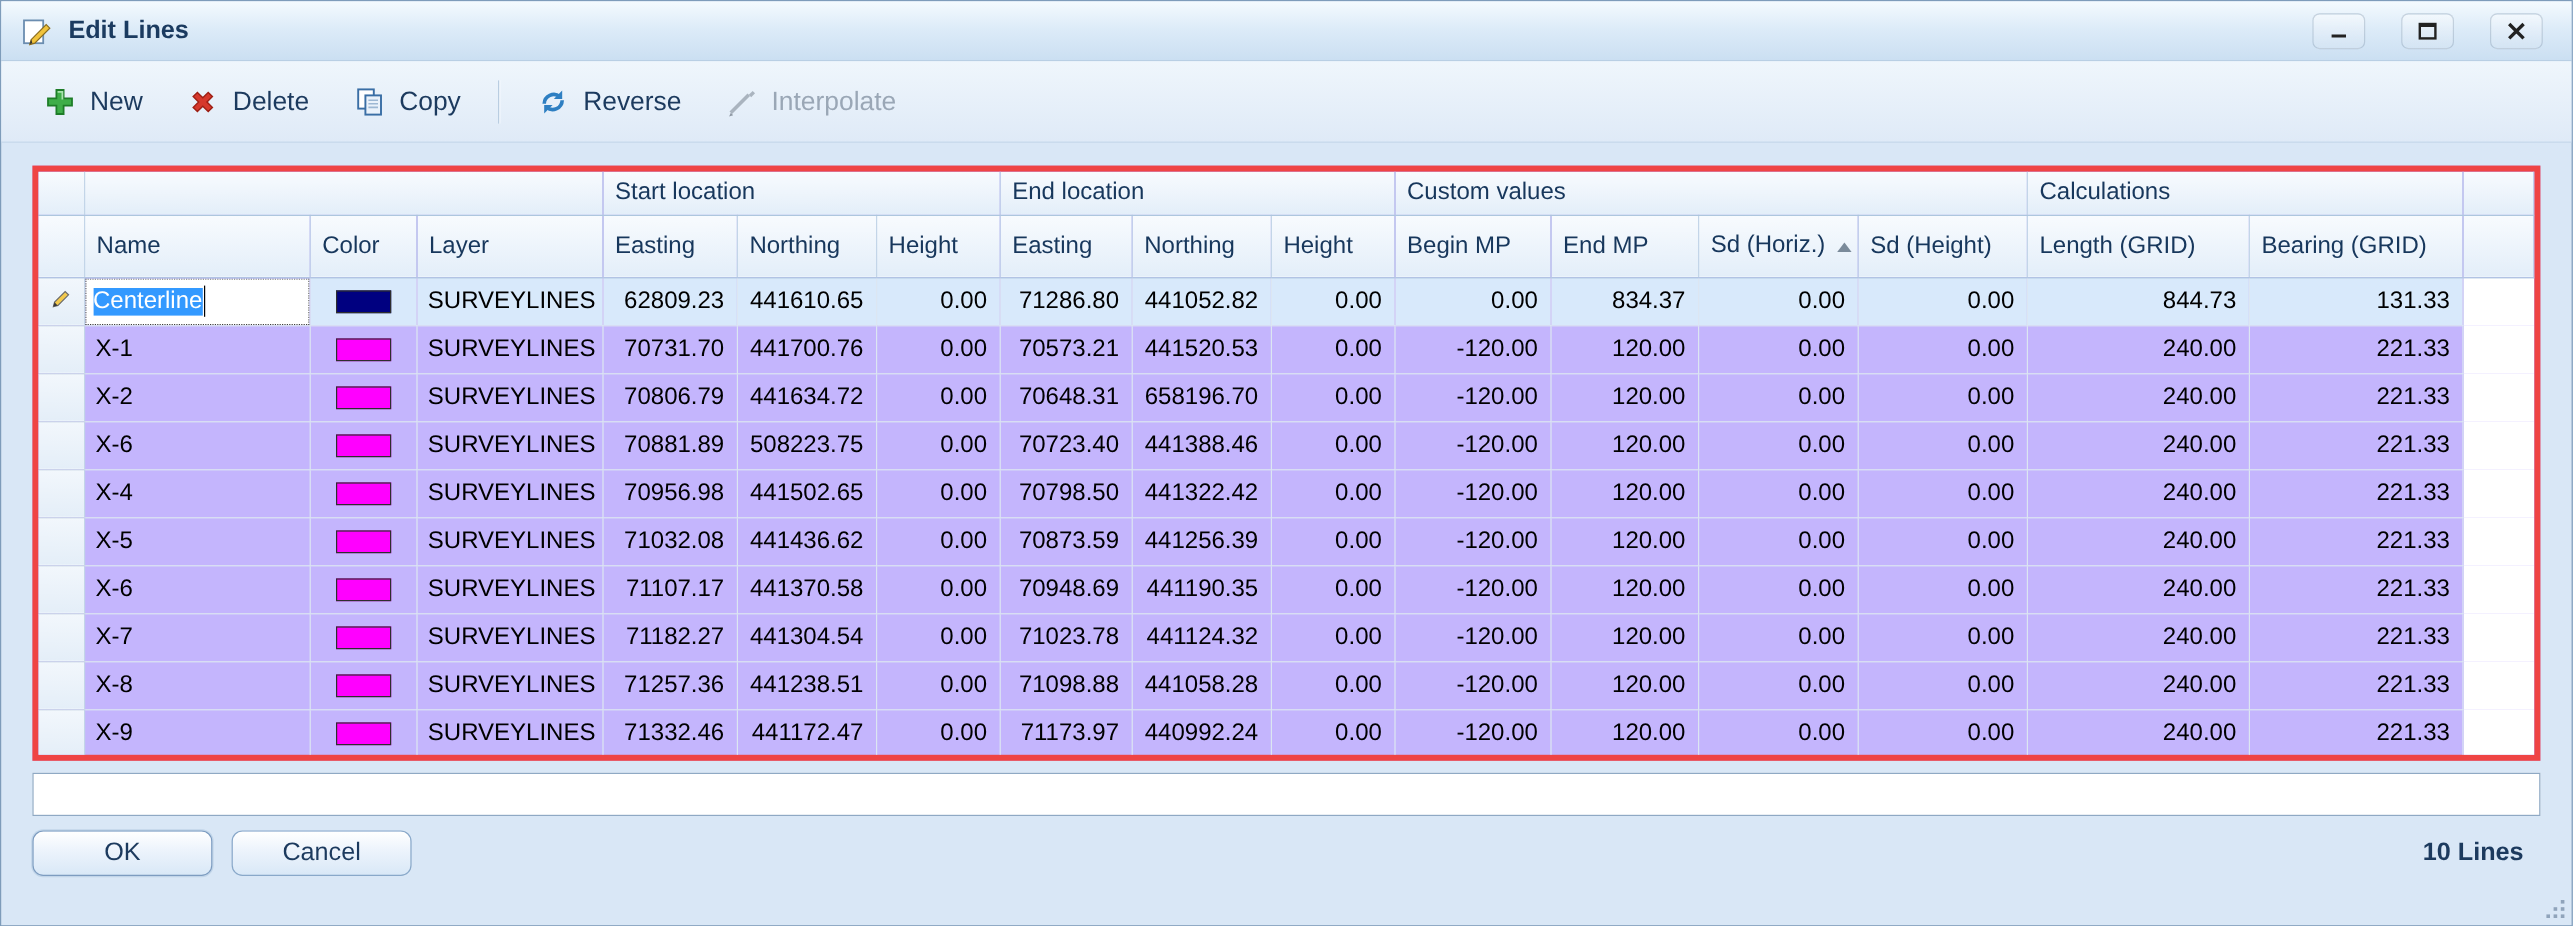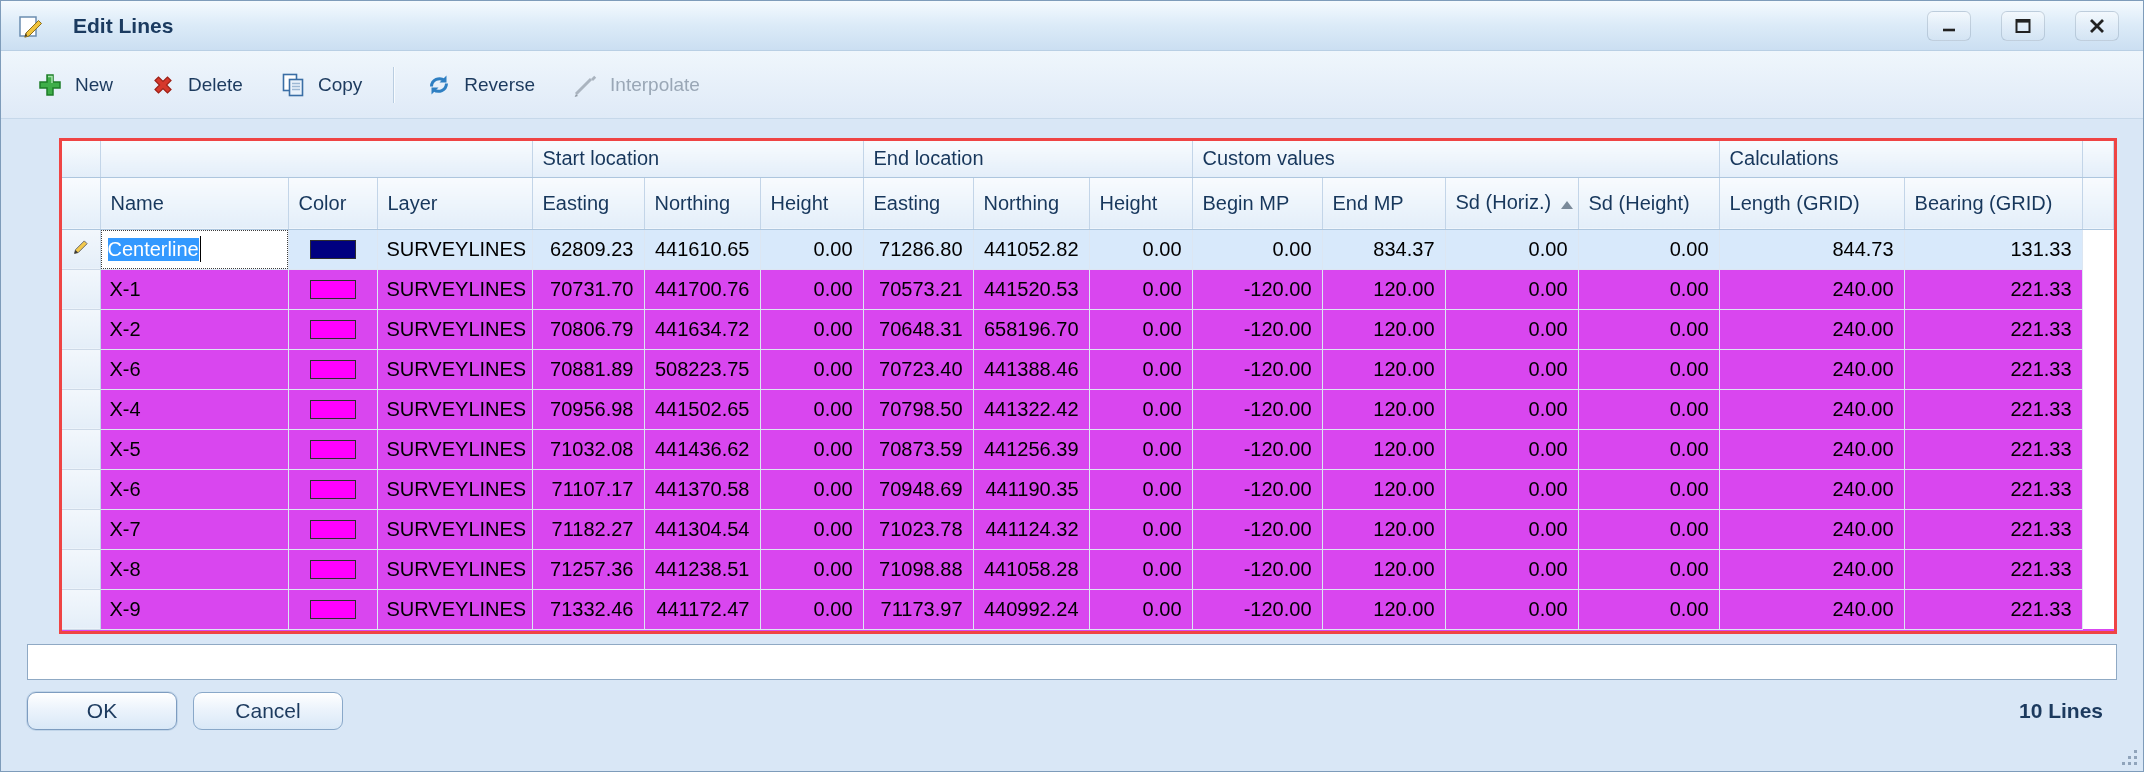--- a/index.html
+++ b/index.html
@@ -13,21 +13,21 @@
     position: relative;
     width: 2144px; height: 772px;
     background: #d9e7f6;
     border: 1px solid #7e9cba;
     display: flex; flex-direction: column;
     overflow: hidden;
   }
   
   .titlebar {
     height: 50px; flex: 0 0 50px;
-    display: flex; align-items: center; gap: 28px;
+    display: flex; align-items: center; gap: 12px;
     padding: 0 16px;
     background: linear-gradient(#f4fafe, #dcebf8 48%, #cbdff2);
     border-bottom: 1px solid #b9cfe4;
   }
   .title-text { font-size: 21px; font-weight: 700; color: #1b3b60; }
   .win-controls { margin-left: auto; display: flex; gap: 30px; align-items: center; padding-right: 8px; }
   .win-btn {
     width: 44px; height: 30px;
     display: flex; align-items: center; justify-content: center;
     background: linear-gradient(rgba(255,255,255,0.45), rgba(214,228,243,0.45));
@@ -39,33 +39,32 @@
     height: 68px; flex: 0 0 68px;
     display: flex; align-items: center; gap: 6px;
     padding: 0 20px;
     background: linear-gradient(#eff6fc, #dfeaf7);
     border-bottom: 1px solid #c6d8ea;
   }
   .tb-btn {
     display: flex; align-items: center; gap: 11px;
     padding: 9px 15px;
     font-family: "Liberation Sans", sans-serif;
-    font-size: 19px; color: #1c3a5e;
+    font-size: 22px; color: #1c3a5e;
     background: transparent; border: none; border-radius: 6px;
   }
   .tb-btn.disabled { color: #9aa7b6; }
   .tb-sep { width: 1px; height: 36px; background: #b9cde1; box-shadow: 1px 0 0 #f7fbfe; margin: 0 10px; }
   
   .content { flex: 1; padding: 19px 26px 0 26px; display: flex; flex-direction: column; }
   .grid-box {
     height: 496px; flex: 0 0 496px;
-    border: 3px solid #ef4444;
-    background: #d946ef;
+    border: 5px solid #ef4444;
+    background: #c4b5fd;
     overflow: hidden;
-    margin-left: 32px;
   }
   table { border-collapse: collapse; table-layout: fixed; width: 100%; }
   th, td { padding: 0; overflow: hidden; white-space: nowrap; }
   .hdr {
     background: linear-gradient(#f8fbfe, #e3eef9);
     border-right: 1px solid #c3d5e8;
     border-bottom: 1px solid #adc6de;
     font-weight: 400; color: #17375c; font-size: 20px; text-align: left;
   }
   tr.group-row th { height: 36px; padding: 0 10px; }

